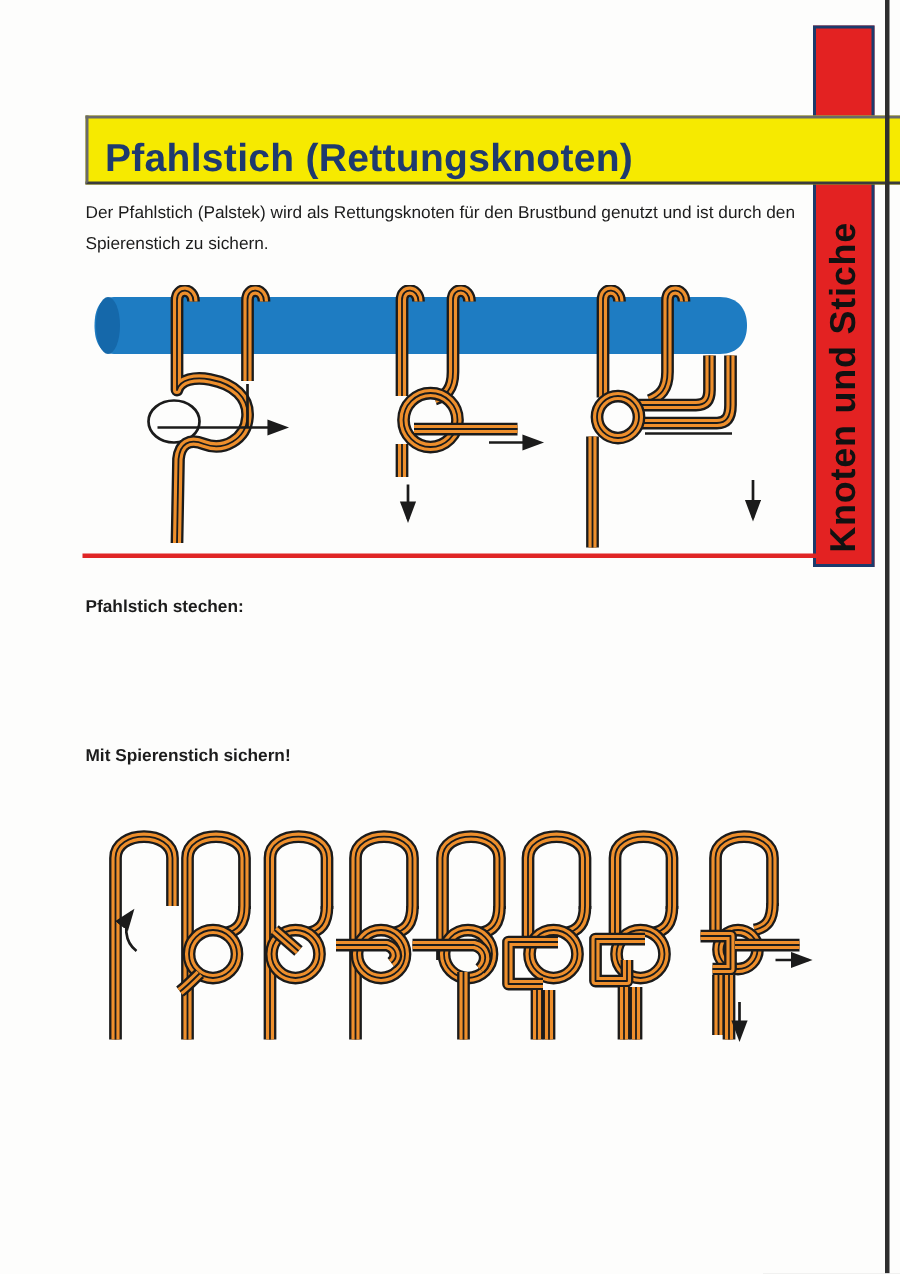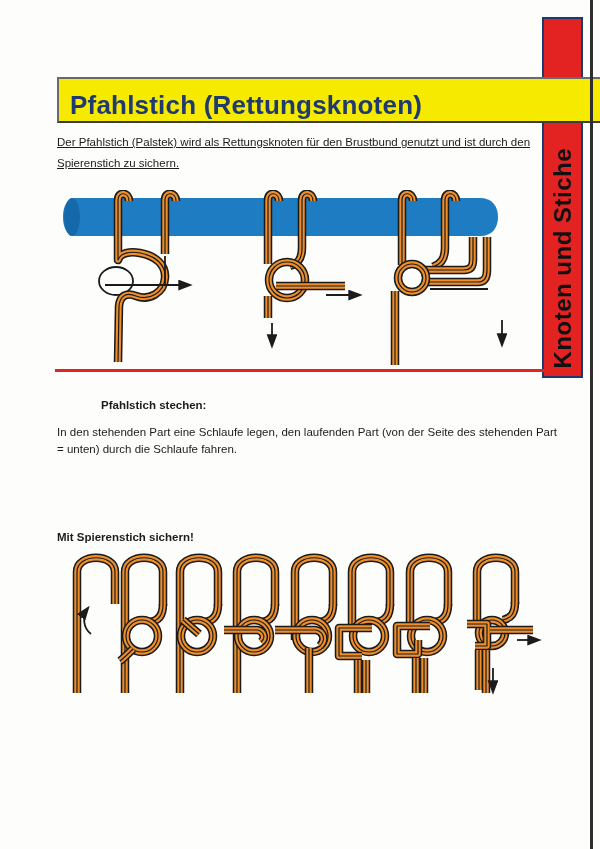--- a/index.html
+++ b/index.html
@@ -8,21 +8,21 @@
   .scan-edge{position:absolute;top:0;left:590px;width:3px;height:849px;background:#2e2e2e;}
   .sidebar{position:absolute;left:542px;top:17px;width:41px;height:361px;background:#e32222;
            border:2px solid #1d3a6c;box-sizing:border-box;display:flex;flex-direction:column;
            justify-content:flex-end;align-items:center;padding-bottom:8px;}
   .sidebar-text{writing-mode:vertical-rl;transform:rotate(180deg);font-size:24px;font-weight:bold;
            color:#111;white-space:nowrap;letter-spacing:0.5px;}
   .title-bar{position:absolute;left:57px;top:77px;width:580px;height:46px;background:#f6ea00;
            border:2px solid #6a6a6a;border-bottom-color:#3c3c3c;box-sizing:border-box;
            display:flex;align-items:flex-end;padding-left:11px;}
   .title-bar span{font-size:26px;font-weight:bold;color:#1e3a6e;letter-spacing:0.2px;}
-  .intro{position:absolute;left:57px;top:132px;width:500px;font-size:11.5px;line-height:21px;text-decoration:underline;}
+  .intro{position:absolute;left:57px;top:132px;width:500px;font-size:11.5px;line-height:21px;}
   .red-rule{position:absolute;left:55px;top:369px;width:490px;height:3px;background:#e02525;}
   .h-small{position:absolute;left:57px;font-size:11.5px;font-weight:bold;margin:0;}
   .steps{position:absolute;left:57px;top:424px;width:500px;font-size:11.5px;line-height:17px;}
   .steps p{margin:0;text-align:justify;}
   .diagram{position:absolute;}
   .guide{fill:none;stroke:#1b1b1b;stroke-width:1.8;}
 </style>
 </head>
 <body>
 
@@ -126,27 +126,26 @@
           <path d="M345,101 L345,175" fill="none" stroke="#ee8f2c" stroke-width="5.4" stroke-linecap="butt" stroke-linejoin="round"></path>
           <path d="M345,101 L345,175" fill="none" stroke="#1b1b1b" stroke-width="1.2" stroke-linecap="butt" stroke-linejoin="round"></path>
         </g>
       <path class="guide" d="M380,99 L438,99"></path>
       <path class="guide" d="M452,130 L452,155" marker-end="url(#ah1)"></path>
     </g>
   </svg>
 
   <div class="red-rule"></div>
 
-  <h3 class="h-small" style="top:399px;margin-left:44px;">Pfahlstich stechen:</h3>
+  <h3 class="h-small" style="top:399px;">Pfahlstich stechen:</h3>
 
   <div class="steps">
-    <p>In den stehenden Part eine Schlaufe legen, den laufenden Part (von der Seite des stehenden Part = unten) durch die Schlaufe fahren.</p>
   </div>
 
-  <h3 class="h-small" style="top:531px;text-align:center;">Mit Spierenstich sichern!</h3>
+  <h3 class="h-small" style="top:498px;text-align:center;">Mit Spierenstich sichern!</h3>
 
   <svg class="diagram" style="left:50px;top:542px;" width="500" height="165" viewBox="0 0 500 165">
     <defs>
       <marker id="ah2" markerWidth="9" markerHeight="8" refX="6.5" refY="3" orient="auto">
         <path d="M0,0 L8,3 L0,6 Z" fill="#1b1b1b"></path>
       </marker>
     </defs>
 
     <g>
       <g>

